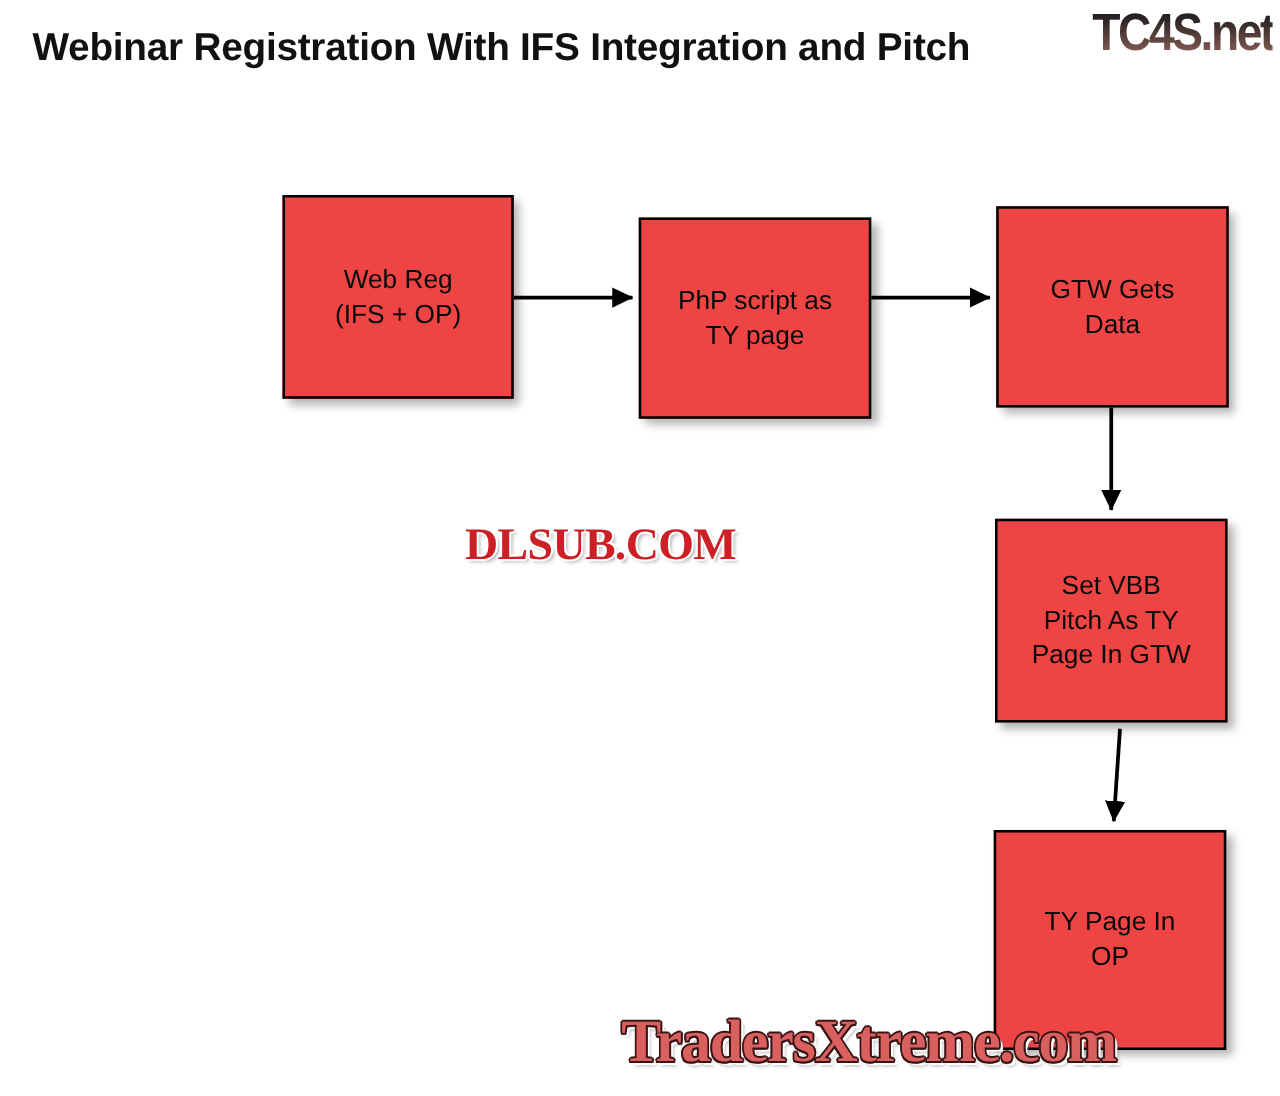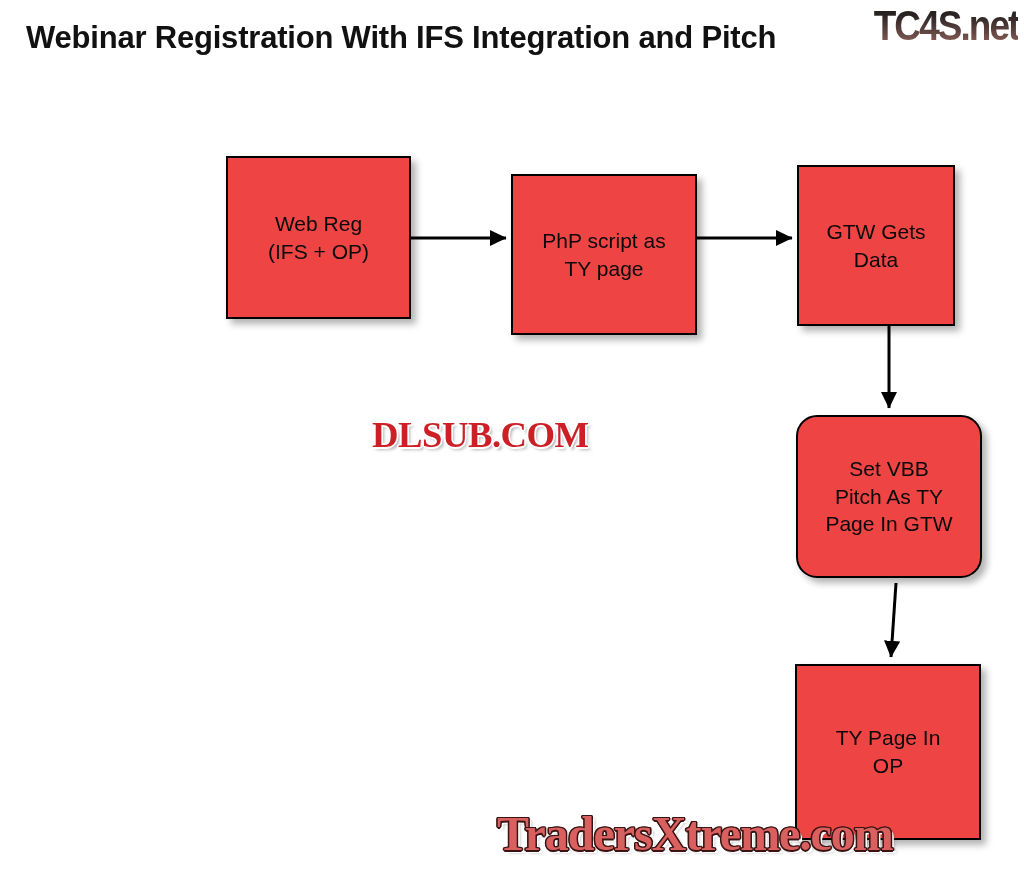--- a/index.html
+++ b/index.html
@@ -69,22 +69,22 @@
     font-family: "Liberation Sans", sans-serif;
     font-size: 21px;
     line-height: 1.32;
     color: #0a0a0a;
     white-space: pre-line;
     padding: 0 6px;
   }
 
   #node-web-reg      { left: 226px; top: 156px; width: 185px; height: 163px; }
   #node-php-script   { left: 511px; top: 174px; width: 186px; height: 161px; }
-  #node-gtw-gets     { left: 797px; top: 165px; width: 158px; height: 161px; }
-  #node-set-vbb      { left: 796px; top: 415px; width: 186px; height: 163px; border-radius: 21px; }
+  #node-gtw-gets     { left: 797px; top: 165px; width: 186px; height: 161px; }
+  #node-set-vbb      { left: 796px; top: 415px; width: 186px; height: 163px; }
   #node-ty-page-op   { left: 795px; top: 664px; width: 186px; height: 176px; }
 
   
   #arrow-layer {
     position: absolute;
     left: 0; top: 0;
     width: 1024px; height: 877px;
     pointer-events: none;
   }
 

